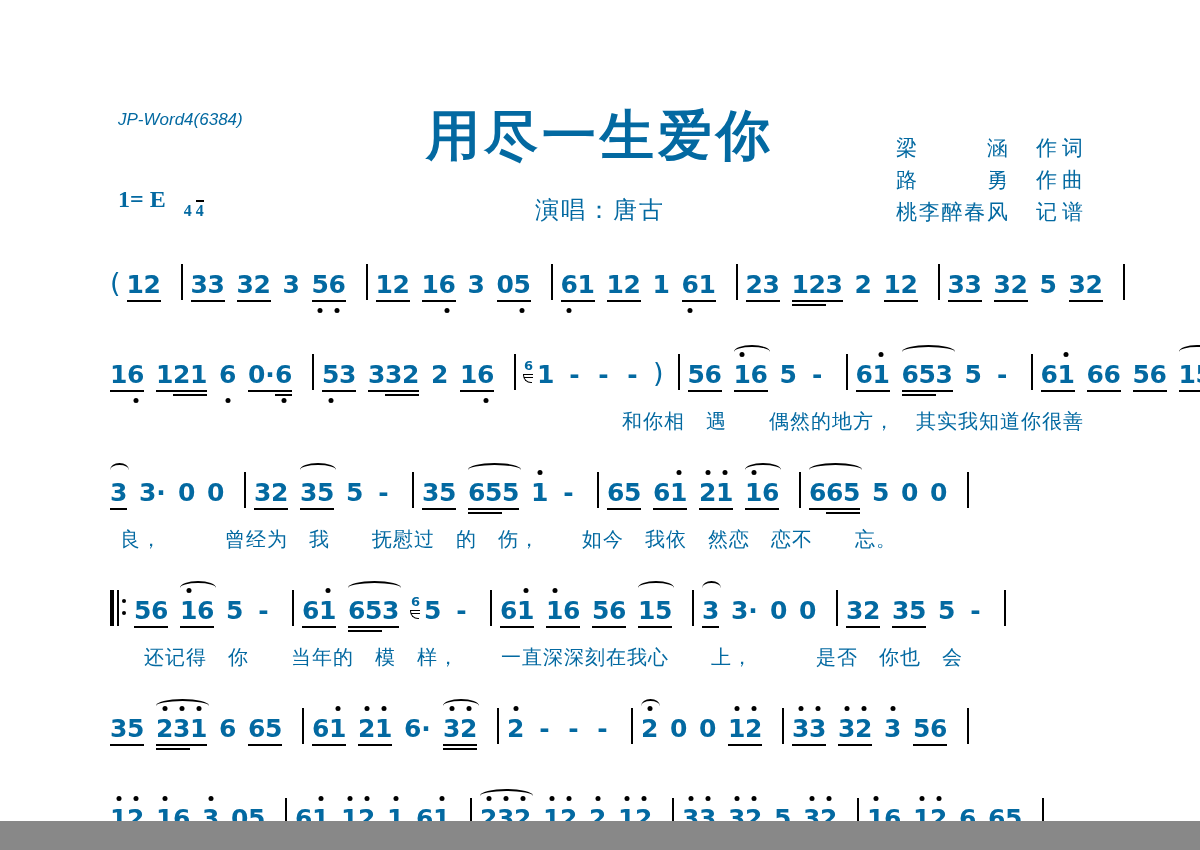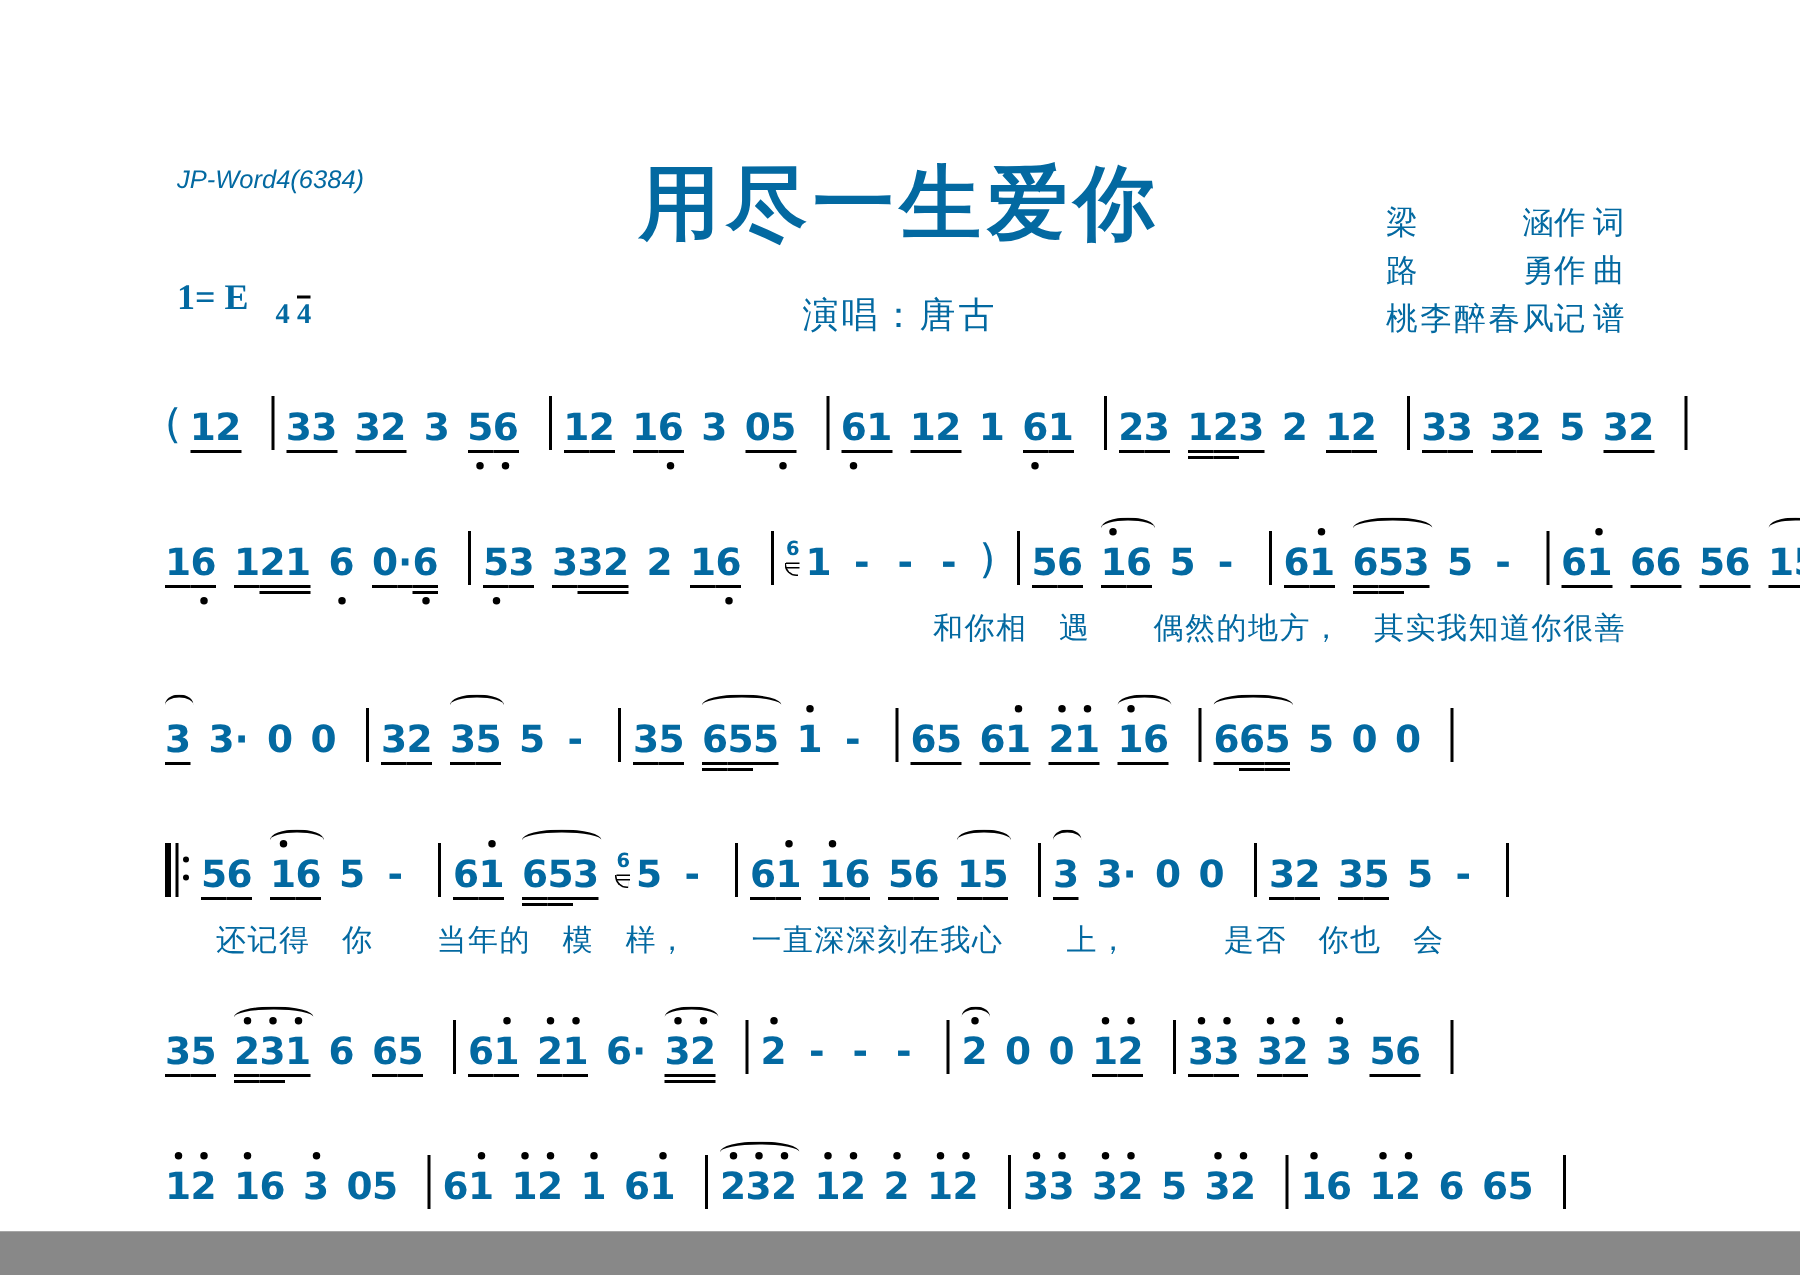--- a/index.html
+++ b/index.html
@@ -1,26 +1,26 @@
 <!DOCTYPE html>
 <html><head>
 <meta charset="utf-8">
 <style>
   html,body{margin:0;padding:0;background:#888;}
   .page{position:relative;width:1200px;height:821px;background:#ffffff;color:#0369a1;overflow:hidden;margin:0 auto;}
   .watermark{position:absolute;left:118px;top:110px;font:italic 17px "Liberation Sans",sans-serif;}
   .title{position:absolute;left:0;right:0;top:100px;text-align:center;font-family:"Liberation Serif",serif;font-weight:700;font-size:54px;letter-spacing:4px;}
   .subtitle{position:absolute;left:0;right:0;top:194px;text-align:center;font-family:"Liberation Serif",serif;font-size:24px;letter-spacing:2px;}
   .keysig{position:absolute;left:118px;top:186px;font-family:"Liberation Serif",serif;font-weight:700;font-size:24px;}
-  .timesig{display:inline-block;vertical-align:-9px;margin-left:12px;text-align:right;font-size:19px;line-height:1.05;}
+  .timesig{display:inline-block;vertical-align:-9px;margin-left:12px;text-align:right;font-size:16px;line-height:1.05;}
   .timesig .tden{border-top:2px solid #000;}
   .credits{position:absolute;right:112px;top:134px;font-family:"Liberation Serif",serif;font-size:21px;}
   .credit-row{display:flex;justify-content:flex-end;align-items:baseline;margin-bottom:4px;}
   .credit-name{display:inline-flex;justify-content:space-between;min-width:112px;}
-  .credit-role{margin-left:0;letter-spacing:5px;}
+  .credit-role{margin-left:28px;letter-spacing:5px;}
   .music{position:absolute;left:110px;top:240px;right:95px;}
   .mline{margin-bottom:14px;}
   .note-row{white-space:nowrap;padding:24px 0 16px 0;font-family:"DejaVu Sans",sans-serif;font-weight:700;font-size:25px;line-height:1;}
   .grp{display:inline-block;position:relative;margin-right:12px;vertical-align:baseline;}
   .cell{display:inline-block;position:relative;width:17px;text-align:center;}
   .cell.augdot{width:10px;}
   .ul1{position:absolute;left:0;right:0;bottom:-5px;height:2px;background:#000;}
   .ul2{position:absolute;left:0;right:0;bottom:-9px;height:2px;background:#000;}
   .dot-hi{position:absolute;top:-10px;left:50%;transform:translateX(-50%);width:5px;height:5px;border-radius:50%;background:#000;}
   .dot-lo{position:absolute;bottom:-16px;left:50%;transform:translateX(-50%);width:5px;height:5px;border-radius:50%;background:#000;}
@@ -28,21 +28,21 @@
   .barline{display:inline-block;width:2px;height:36px;background:#000;margin:0 8px;vertical-align:-7px;}
   .sym{display:inline-block;margin:0 6px 0 0;font-size:27px;font-weight:400;vertical-align:1px;}
   .rep{display:inline-block;position:relative;width:16px;height:36px;vertical-align:-7px;margin-right:8px;}
   .rep .rb1{position:absolute;left:0;top:0;bottom:0;width:4px;background:#000;}
   .rep .rb2{position:absolute;left:7px;top:0;bottom:0;width:1.5px;background:#000;}
   .rep .rd1,.rep .rd2{position:absolute;left:12px;width:4px;height:4px;border-radius:50%;background:#000;}
   .rep .rd1{top:9px;} .rep .rd2{top:21px;}
   .grace{display:inline-block;position:relative;font-weight:700;font-size:13px;line-height:1;vertical-align:13px;margin-right:4px;}
   .grace .gul{position:absolute;left:0;right:0;height:1.5px;background:#000;}
   .grace .hook{position:absolute;left:-1px;bottom:-11px;width:8px;height:8px;border-left:1.5px solid #000;border-bottom:1.5px solid #000;border-bottom-left-radius:8px;}
-  .lyrics{font-family:Liberation Mono, monospace;font-size:20px;line-height:1.3;margin-top:2px;white-space:pre;letter-spacing:1px;}
+  .lyrics{font-family:Liberation Serif, serif;font-size:20px;line-height:1.3;margin-top:2px;white-space:pre;letter-spacing:1px;}
 </style>
 </head>
 <body>
 
 <div class="page">
   <div class="watermark">JP-Word4(6384)</div>
   <div class="title">用尽一生爱你</div>
   <div class="subtitle">演唱：唐古</div>
   <div class="keysig">
     <span>1=</span>
@@ -81,20 +81,21 @@
   <div class="music" id="music">
       <div class="mline">
         <div class="note-row"><span class="sym">(</span><span class="grp"><span class="cell">1<div class="ul1"></div></span><span class="cell">2<div class="ul1"></div></span></span><div class="barline"></div><span class="grp"><span class="cell">3<div class="ul1"></div></span><span class="cell">3<div class="ul1"></div></span></span><span class="grp"><span class="cell">3<div class="ul1"></div></span><span class="cell">2<div class="ul1"></div></span></span><span class="grp"><span class="cell">3</span></span><span class="grp"><span class="cell">5<div class="ul1"></div><div class="dot-lo"></div></span><span class="cell">6<div class="ul1"></div><div class="dot-lo"></div></span></span><div class="barline"></div><span class="grp"><span class="cell">1<div class="ul1"></div></span><span class="cell">2<div class="ul1"></div></span></span><span class="grp"><span class="cell">1<div class="ul1"></div></span><span class="cell">6<div class="ul1"></div><div class="dot-lo"></div></span></span><span class="grp"><span class="cell">3</span></span><span class="grp"><span class="cell">0<div class="ul1"></div></span><span class="cell">5<div class="ul1"></div><div class="dot-lo"></div></span></span><div class="barline"></div><span class="grp"><span class="cell">6<div class="ul1"></div><div class="dot-lo"></div></span><span class="cell">1<div class="ul1"></div></span></span><span class="grp"><span class="cell">1<div class="ul1"></div></span><span class="cell">2<div class="ul1"></div></span></span><span class="grp"><span class="cell">1</span></span><span class="grp"><span class="cell">6<div class="ul1"></div><div class="dot-lo"></div></span><span class="cell">1<div class="ul1"></div></span></span><div class="barline"></div><span class="grp"><span class="cell">2<div class="ul1"></div></span><span class="cell">3<div class="ul1"></div></span></span><span class="grp"><span class="cell">1<div class="ul1"></div><div class="ul2"></div></span><span class="cell">2<div class="ul1"></div><div class="ul2"></div></span><span class="cell">3<div class="ul1"></div></span></span><span class="grp"><span class="cell">2</span></span><span class="grp"><span class="cell">1<div class="ul1"></div></span><span class="cell">2<div class="ul1"></div></span></span><div class="barline"></div><span class="grp"><span class="cell">3<div class="ul1"></div></span><span class="cell">3<div class="ul1"></div></span></span><span class="grp"><span class="cell">3<div class="ul1"></div></span><span class="cell">2<div class="ul1"></div></span></span><span class="grp"><span class="cell">5</span></span><span class="grp"><span class="cell">3<div class="ul1"></div></span><span class="cell">2<div class="ul1"></div></span></span><div class="barline"></div></div>
       </div>
       <div class="mline">
         <div class="note-row"><span class="grp"><span class="cell">1<div class="ul1"></div></span><span class="cell">6<div class="ul1"></div><div class="dot-lo"></div></span></span><span class="grp"><span class="cell">1<div class="ul1"></div></span><span class="cell">2<div class="ul1"></div><div class="ul2"></div></span><span class="cell">1<div class="ul1"></div><div class="ul2"></div></span></span><span class="grp"><span class="cell">6<div class="dot-lo"></div></span></span><span class="grp"><span class="cell">0<div class="ul1"></div></span><span class="cell augdot">·<div class="ul1"></div></span><span class="cell">6<div class="ul1"></div><div class="ul2"></div><div class="dot-lo"></div></span></span><div class="barline"></div><span class="grp"><span class="cell">5<div class="ul1"></div><div class="dot-lo"></div></span><span class="cell">3<div class="ul1"></div></span></span><span class="grp"><span class="cell">3<div class="ul1"></div></span><span class="cell">3<div class="ul1"></div><div class="ul2"></div></span><span class="cell">2<div class="ul1"></div><div class="ul2"></div></span></span><span class="grp"><span class="cell">2</span></span><span class="grp"><span class="cell">1<div class="ul1"></div></span><span class="cell">6<div class="ul1"></div><div class="dot-lo"></div></span></span><div class="barline"></div><span class="grp"><span class="grace">6<div class="gul" style="bottom: -3px;"></div><div class="gul" style="bottom: -6px;"></div><div class="hook"></div></span><span class="cell">1</span></span><span class="grp"><span class="cell">-</span></span><span class="grp"><span class="cell">-</span></span><span class="grp"><span class="cell">-</span></span><span class="sym">)</span><div class="barline"></div><span class="grp"><span class="cell">5<div class="ul1"></div></span><span class="cell">6<div class="ul1"></div></span></span><span class="grp"><div class="arc"></div><span class="cell">1<div class="ul1"></div><div class="dot-hi"></div></span><span class="cell">6<div class="ul1"></div></span></span><span class="grp"><span class="cell">5</span></span><span class="grp"><span class="cell">-</span></span><div class="barline"></div><span class="grp"><span class="cell">6<div class="ul1"></div></span><span class="cell">1<div class="ul1"></div><div class="dot-hi"></div></span></span><span class="grp"><div class="arc"></div><span class="cell">6<div class="ul1"></div><div class="ul2"></div></span><span class="cell">5<div class="ul1"></div><div class="ul2"></div></span><span class="cell">3<div class="ul1"></div></span></span><span class="grp"><span class="cell">5</span></span><span class="grp"><span class="cell">-</span></span><div class="barline"></div><span class="grp"><span class="cell">6<div class="ul1"></div></span><span class="cell">1<div class="ul1"></div><div class="dot-hi"></div></span></span><span class="grp"><span class="cell">6<div class="ul1"></div></span><span class="cell">6<div class="ul1"></div></span></span><span class="grp"><span class="cell">5<div class="ul1"></div></span><span class="cell">6<div class="ul1"></div></span></span><span class="grp"><div class="arc"></div><span class="cell">1<div class="ul1"></div></span><span class="cell">5<div class="ul1"></div></span></span></div>
         <div class="lyrics" style="padding-left: 512px;">和你相　遇　　偶然的地方，　其实我知道你很善</div>
       </div>
       <div class="mline">
         <div class="note-row"><span class="grp"><div class="arc"></div><span class="cell">3<div class="ul1"></div></span></span><span class="grp"><span class="cell">3</span><span class="cell augdot">·</span></span><span class="grp"><span class="cell">0</span></span><span class="grp"><span class="cell">0</span></span><div class="barline"></div><span class="grp"><span class="cell">3<div class="ul1"></div></span><span class="cell">2<div class="ul1"></div></span></span><span class="grp"><div class="arc"></div><span class="cell">3<div class="ul1"></div></span><span class="cell">5<div class="ul1"></div></span></span><span class="grp"><span class="cell">5</span></span><span class="grp"><span class="cell">-</span></span><div class="barline"></div><span class="grp"><span class="cell">3<div class="ul1"></div></span><span class="cell">5<div class="ul1"></div></span></span><span class="grp"><div class="arc"></div><span class="cell">6<div class="ul1"></div><div class="ul2"></div></span><span class="cell">5<div class="ul1"></div><div class="ul2"></div></span><span class="cell">5<div class="ul1"></div></span></span><span class="grp"><span class="cell">1<div class="dot-hi"></div></span></span><span class="grp"><span class="cell">-</span></span><div class="barline"></div><span class="grp"><span class="cell">6<div class="ul1"></div></span><span class="cell">5<div class="ul1"></div></span></span><span class="grp"><span class="cell">6<div class="ul1"></div></span><span class="cell">1<div class="ul1"></div><div class="dot-hi"></div></span></span><span class="grp"><span class="cell">2<div class="ul1"></div><div class="dot-hi"></div></span><span class="cell">1<div class="ul1"></div><div class="dot-hi"></div></span></span><span class="grp"><div class="arc"></div><span class="cell">1<div class="ul1"></div><div class="dot-hi"></div></span><span class="cell">6<div class="ul1"></div></span></span><div class="barline"></div><span class="grp"><div class="arc"></div><span class="cell">6<div class="ul1"></div></span><span class="cell">6<div class="ul1"></div><div class="ul2"></div></span><span class="cell">5<div class="ul1"></div><div class="ul2"></div></span></span><span class="grp"><span class="cell">5</span></span><span class="grp"><span class="cell">0</span></span><span class="grp"><span class="cell">0</span></span><div class="barline"></div></div>
+        <div class="lyrics" style="padding-left: 10px;">良，　　　曾经为　我　　抚慰过　的　伤，　　如今　我依　然恋　恋不　　忘。</div>
       </div>
       <div class="mline">
         <div class="note-row"><div class="rep"><div class="rb1"></div><div class="rb2"></div><div class="rd1"></div><div class="rd2"></div></div><span class="grp"><span class="cell">5<div class="ul1"></div></span><span class="cell">6<div class="ul1"></div></span></span><span class="grp"><div class="arc"></div><span class="cell">1<div class="ul1"></div><div class="dot-hi"></div></span><span class="cell">6<div class="ul1"></div></span></span><span class="grp"><span class="cell">5</span></span><span class="grp"><span class="cell">-</span></span><div class="barline"></div><span class="grp"><span class="cell">6<div class="ul1"></div></span><span class="cell">1<div class="ul1"></div><div class="dot-hi"></div></span></span><span class="grp"><div class="arc"></div><span class="cell">6<div class="ul1"></div><div class="ul2"></div></span><span class="cell">5<div class="ul1"></div><div class="ul2"></div></span><span class="cell">3<div class="ul1"></div></span></span><span class="grp"><span class="grace">6<div class="gul" style="bottom: -3px;"></div><div class="gul" style="bottom: -6px;"></div><div class="hook"></div></span><span class="cell">5</span></span><span class="grp"><span class="cell">-</span></span><div class="barline"></div><span class="grp"><span class="cell">6<div class="ul1"></div></span><span class="cell">1<div class="ul1"></div><div class="dot-hi"></div></span></span><span class="grp"><span class="cell">1<div class="ul1"></div><div class="dot-hi"></div></span><span class="cell">6<div class="ul1"></div></span></span><span class="grp"><span class="cell">5<div class="ul1"></div></span><span class="cell">6<div class="ul1"></div></span></span><span class="grp"><div class="arc"></div><span class="cell">1<div class="ul1"></div></span><span class="cell">5<div class="ul1"></div></span></span><div class="barline"></div><span class="grp"><div class="arc"></div><span class="cell">3<div class="ul1"></div></span></span><span class="grp"><span class="cell">3</span><span class="cell augdot">·</span></span><span class="grp"><span class="cell">0</span></span><span class="grp"><span class="cell">0</span></span><div class="barline"></div><span class="grp"><span class="cell">3<div class="ul1"></div></span><span class="cell">2<div class="ul1"></div></span></span><span class="grp"><span class="cell">3<div class="ul1"></div></span><span class="cell">5<div class="ul1"></div></span></span><span class="grp"><span class="cell">5</span></span><span class="grp"><span class="cell">-</span></span><div class="barline"></div></div>
         <div class="lyrics" style="padding-left: 34px;">还记得　你　　当年的　模　样，　　一直深深刻在我心　　上，　　　是否　你也　会</div>
       </div>
       <div class="mline">
         <div class="note-row"><span class="grp"><span class="cell">3<div class="ul1"></div></span><span class="cell">5<div class="ul1"></div></span></span><span class="grp"><div class="arc"></div><span class="cell">2<div class="ul1"></div><div class="ul2"></div><div class="dot-hi"></div></span><span class="cell">3<div class="ul1"></div><div class="ul2"></div><div class="dot-hi"></div></span><span class="cell">1<div class="ul1"></div><div class="dot-hi"></div></span></span><span class="grp"><span class="cell">6</span></span><span class="grp"><span class="cell">6<div class="ul1"></div></span><span class="cell">5<div class="ul1"></div></span></span><div class="barline"></div><span class="grp"><span class="cell">6<div class="ul1"></div></span><span class="cell">1<div class="ul1"></div><div class="dot-hi"></div></span></span><span class="grp"><span class="cell">2<div class="ul1"></div><div class="dot-hi"></div></span><span class="cell">1<div class="ul1"></div><div class="dot-hi"></div></span></span><span class="grp"><span class="cell">6</span><span class="cell augdot">·</span></span><span class="grp"><div class="arc"></div><span class="cell">3<div class="ul1"></div><div class="ul2"></div><div class="dot-hi"></div></span><span class="cell">2<div class="ul1"></div><div class="ul2"></div><div class="dot-hi"></div></span></span><div class="barline"></div><span class="grp"><span class="cell">2<div class="dot-hi"></div></span></span><span class="grp"><span class="cell">-</span></span><span class="grp"><span class="cell">-</span></span><span class="grp"><span class="cell">-</span></span><div class="barline"></div><span class="grp"><div class="arc"></div><span class="cell">2<div class="dot-hi"></div></span></span><span class="grp"><span class="cell">0</span></span><span class="grp"><span class="cell">0</span></span><span class="grp"><span class="cell">1<div class="ul1"></div><div class="dot-hi"></div></span><span class="cell">2<div class="ul1"></div><div class="dot-hi"></div></span></span><div class="barline"></div><span class="grp"><span class="cell">3<div class="ul1"></div><div class="dot-hi"></div></span><span class="cell">3<div class="ul1"></div><div class="dot-hi"></div></span></span><span class="grp"><span class="cell">3<div class="ul1"></div><div class="dot-hi"></div></span><span class="cell">2<div class="ul1"></div><div class="dot-hi"></div></span></span><span class="grp"><span class="cell">3<div class="dot-hi"></div></span></span><span class="grp"><span class="cell">5<div class="ul1"></div></span><span class="cell">6<div class="ul1"></div></span></span><div class="barline"></div></div>
       </div>
       <div class="mline">
         <div class="note-row"><span class="grp"><span class="cell">1<div class="dot-hi"></div></span><span class="cell">2<div class="dot-hi"></div></span></span><span class="grp"><span class="cell">1<div class="dot-hi"></div></span><span class="cell">6</span></span><span class="grp"><span class="cell">3<div class="dot-hi"></div></span></span><span class="grp"><span class="cell">0</span><span class="cell">5</span></span><div class="barline"></div><span class="grp"><span class="cell">6</span><span class="cell">1<div class="dot-hi"></div></span></span><span class="grp"><span class="cell">1<div class="dot-hi"></div></span><span class="cell">2<div class="dot-hi"></div></span></span><span class="grp"><span class="cell">1<div class="dot-hi"></div></span></span><span class="grp"><span class="cell">6</span><span class="cell">1<div class="dot-hi"></div></span></span><div class="barline"></div><span class="grp"><div class="arc"></div><span class="cell">2<div class="dot-hi"></div></span><span class="cell">3<div class="dot-hi"></div></span><span class="cell">2<div class="dot-hi"></div></span></span><span class="grp"><span class="cell">1<div class="dot-hi"></div></span><span class="cell">2<div class="dot-hi"></div></span></span><span class="grp"><span class="cell">2<div class="dot-hi"></div></span></span><span class="grp"><span class="cell">1<div class="dot-hi"></div></span><span class="cell">2<div class="dot-hi"></div></span></span><div class="barline"></div><span class="grp"><span class="cell">3<div class="dot-hi"></div></span><span class="cell">3<div class="dot-hi"></div></span></span><span class="grp"><span class="cell">3<div class="dot-hi"></div></span><span class="cell">2<div class="dot-hi"></div></span></span><span class="grp"><span class="cell">5</span></span><span class="grp"><span class="cell">3<div class="dot-hi"></div></span><span class="cell">2<div class="dot-hi"></div></span></span><div class="barline"></div><span class="grp"><span class="cell">1<div class="dot-hi"></div></span><span class="cell">6</span></span><span class="grp"><span class="cell">1<div class="dot-hi"></div></span><span class="cell">2<div class="dot-hi"></div></span></span><span class="grp"><span class="cell">6</span></span><span class="grp"><span class="cell">6</span><span class="cell">5</span></span><div class="barline"></div></div>

